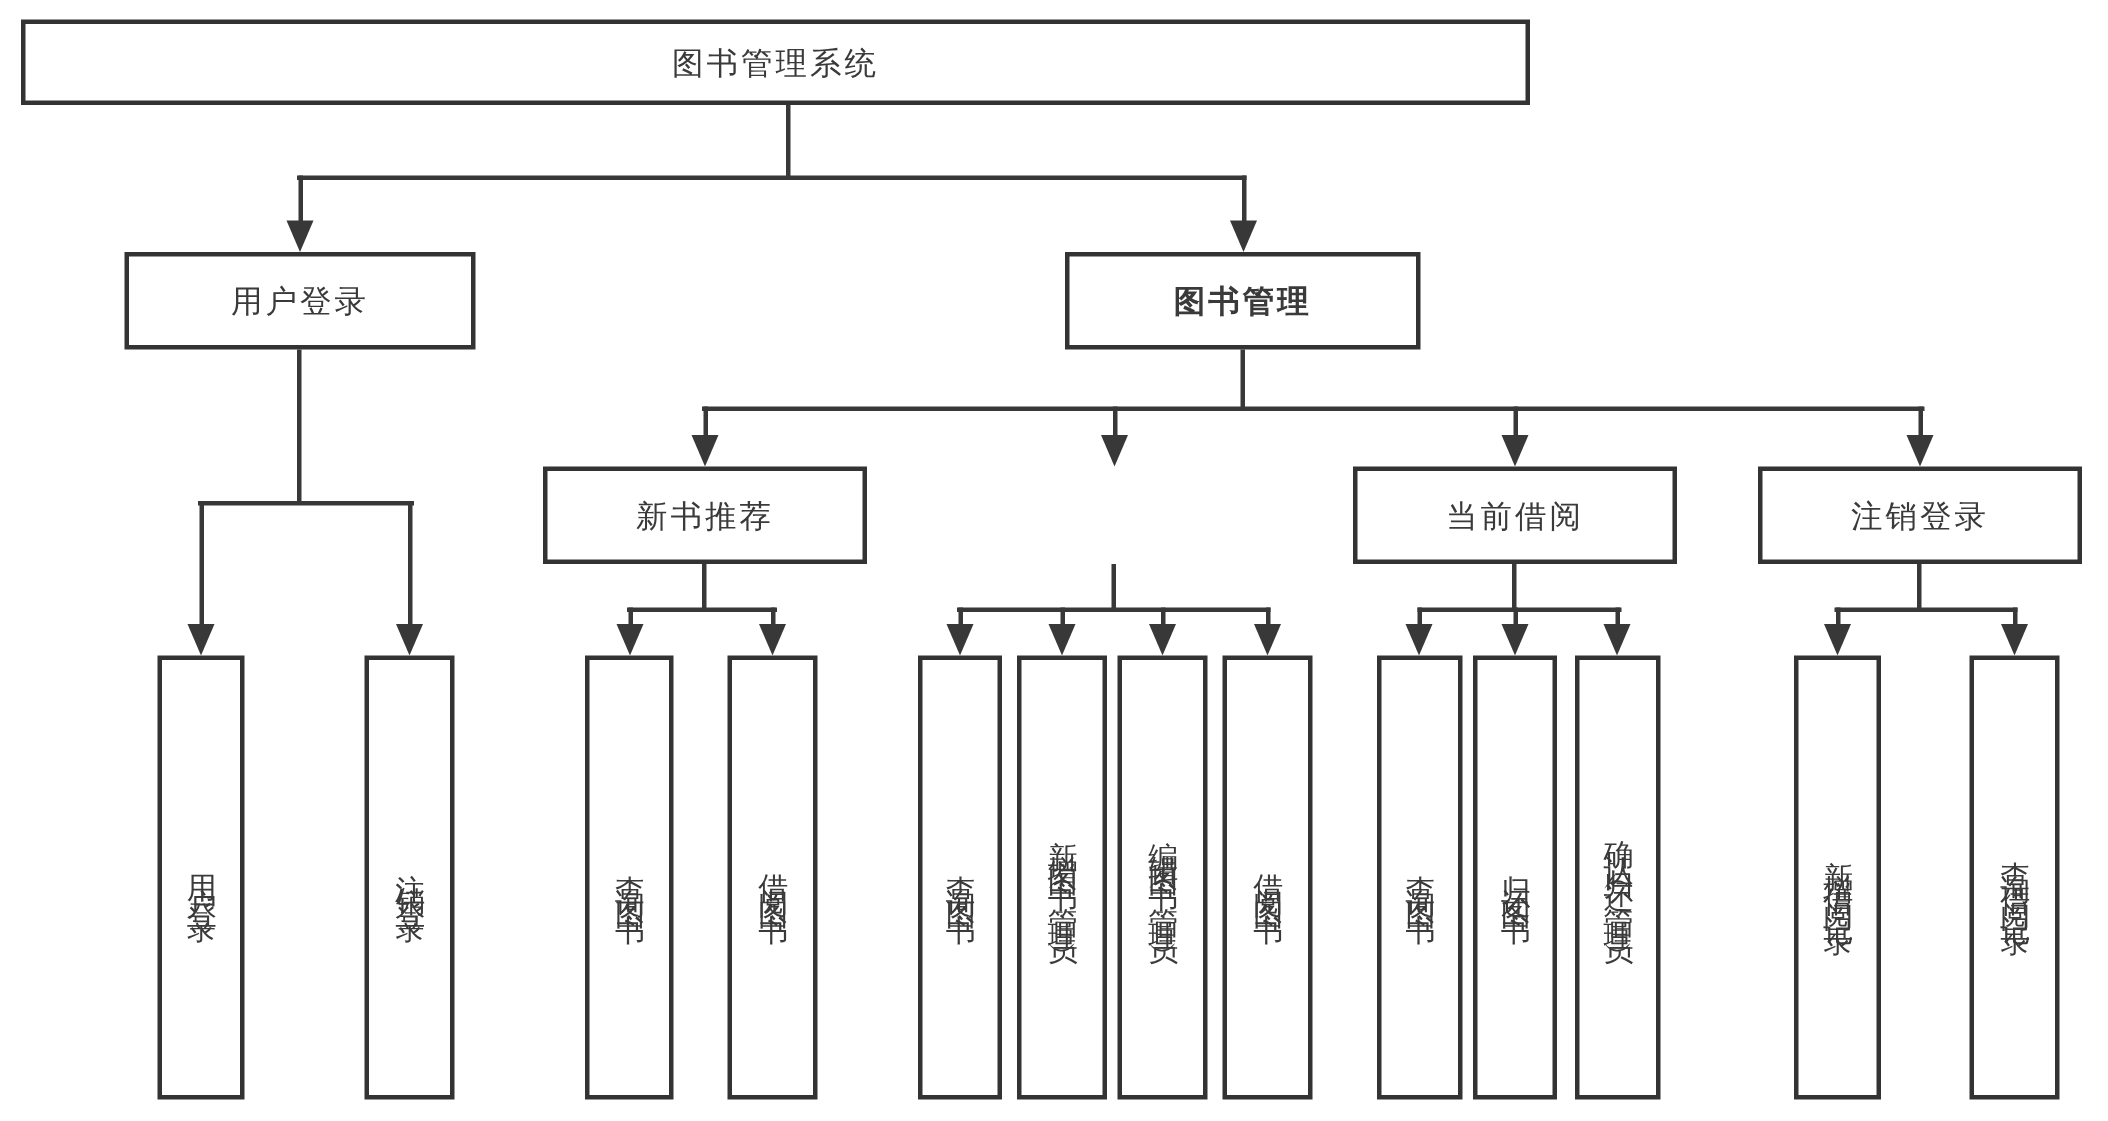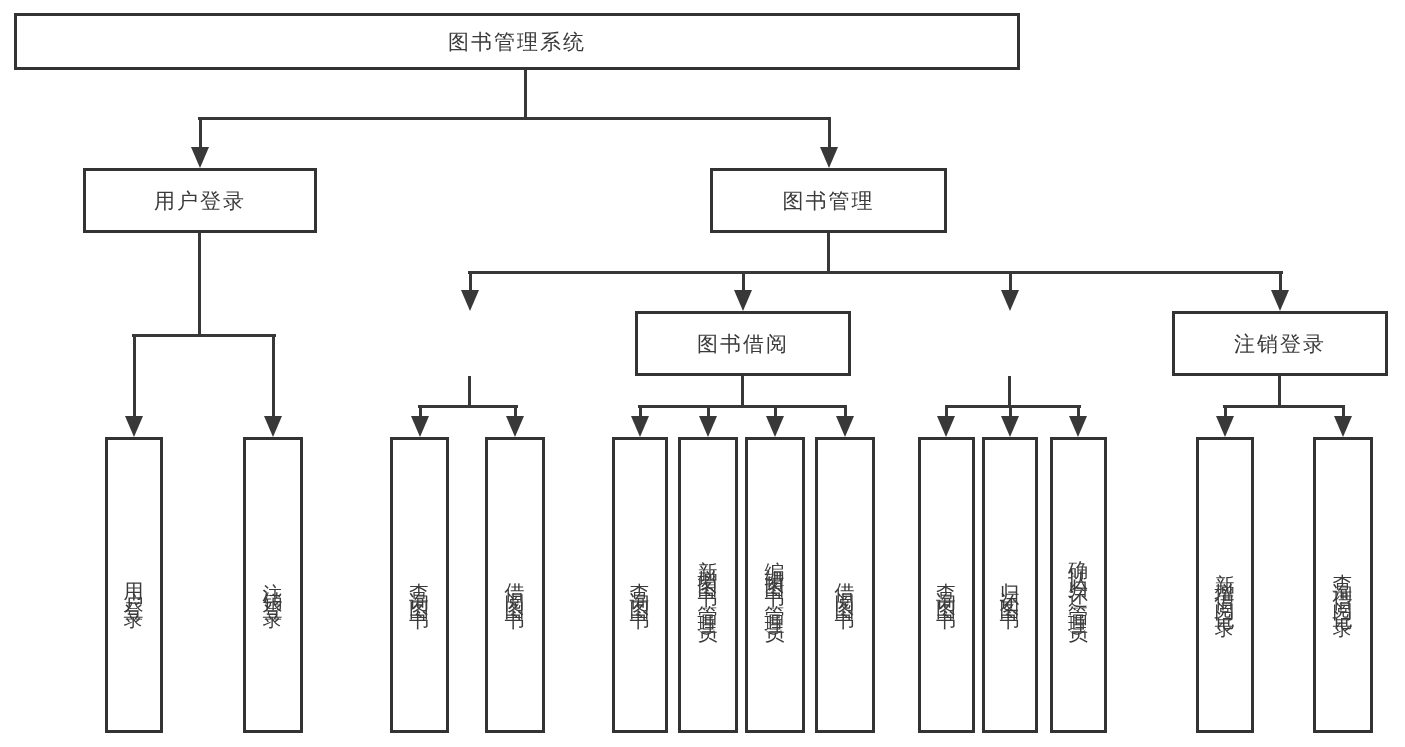--- a/index.html
+++ b/index.html
@@ -75,35 +75,36 @@
 <div class="canvas">
 
   <div class="box" style="left:14px; top:13px; width:1006px; height:57px;">图书管理系统</div>
 
   <div class="vl" style="left:524px; top:70px; height:48px;"></div>
   <div class="hl" style="left:198px; top:117px; width:633px;"></div>
   <div class="arrow" style="left:200px; top:117px; height:51px;"></div>
   <div class="arrow" style="left:829px; top:117px; height:51px;"></div>
 
   <div class="box" style="left:83px; top:168px; width:234px; height:65px;">用户登录</div>
-  <div class="box" style="left:710px; top:168px; width:237px; height:65px;">图书管理</div>
+  <div class="box" style="left:710px; top:168px; width:237px; height:65px;font-weight:bold;">图书管理</div>
 
   <div class="vl" style="left:198px; top:233px; height:102px;"></div>
   <div class="hl" style="left:132px; top:334px; width:144px;"></div>
   <div class="arrow" style="left:134px; top:334px; height:103px;"></div>
   <div class="arrow" style="left:273px; top:334px; height:103px;"></div>
 
   <div class="vl" style="left:827px; top:233px; height:40px;"></div>
   <div class="hl" style="left:468px; top:271px; width:815px;"></div>
   <div class="arrow" style="left:470px; top:271px; height:40px;"></div>
   <div class="arrow" style="left:743px; top:271px; height:40px;"></div>
   <div class="arrow" style="left:1010px; top:271px; height:40px;"></div>
   <div class="arrow" style="left:1280px; top:271px; height:40px;"></div>
 
-  <div class="box" style="left:635px; top:311px; width:216px; height:65px;">图书借阅</div>
+  <div class="box" style="left:362px; top:311px; width:216px; height:65px;">新书推荐</div>
+  <div class="box" style="left:902px; top:311px; width:216px; height:65px;">当前借阅</div>
   <div class="box" style="left:1172px; top:311px; width:216px; height:65px;">注销登录</div>
 
   <div class="vl" style="left:468px; top:376px; height:31px;"></div>
   <div class="hl" style="left:418px; top:405px; width:100px;"></div>
   <div class="arrow" style="left:420px; top:405px; height:32px;"></div>
   <div class="arrow" style="left:515px; top:405px; height:32px;"></div>
 
   <div class="vl" style="left:741px; top:376px; height:31px;"></div>
   <div class="hl" style="left:638px; top:405px; width:209px;"></div>
   <div class="arrow" style="left:640px; top:405px; height:32px;"></div>

